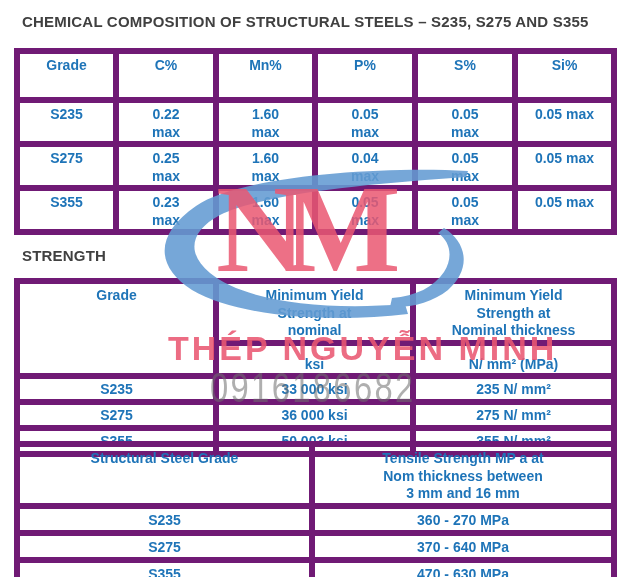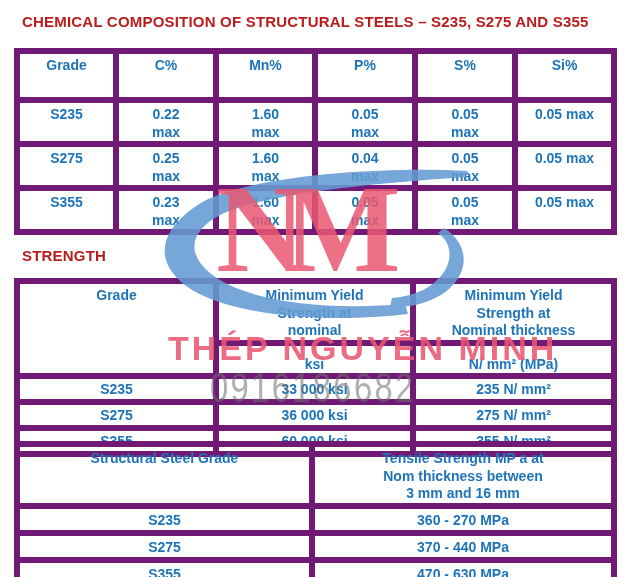--- a/index.html
+++ b/index.html
@@ -6,21 +6,21 @@
   body{
     width:624px;height:577px;
     background:#ffffff;
     position:relative;
     font-family:"Liberation Sans",sans-serif;
     overflow:hidden;
   }
   .doc-heading{
     position:absolute;
     left:22px;
-    color:#b91c1c;
+    color:#404040;
     font-weight:bold;
     font-size:15px;
     letter-spacing:0.2px;
     white-space:nowrap;
     text-align:right;
   }
   #title{top:13px;}
   #strength-heading{top:247px;}
 
   table.grid{
@@ -180,21 +180,21 @@
     <td>33 000 ksi</td>
     <td>235 N/ mm²</td>
   </tr>
   <tr class="data">
     <td>S275</td>
     <td>36 000 ksi</td>
     <td>275 N/ mm²</td>
   </tr>
   <tr class="data">
     <td>S355</td>
-    <td>60 000 ksi</td>
+    <td>50 003 ksi</td>
     <td>355 N/ mm²</td>
   </tr>
 </tbody>
   </table>
 
 <table class="grid" id="tensile-table">
   <colgroup>
     <col style="width:295px">
       <col style="width:302px">
   </colgroup>
@@ -204,21 +204,21 @@
     <td>Tensile Strength MP a at
 Nom thickness between
 3 mm and 16 mm</td>
   </tr>
   <tr class="data">
     <td>S235</td>
     <td>360 - 270 MPa</td>
   </tr>
   <tr class="data">
     <td>S275</td>
-    <td>370 - 440 MPa</td>
+    <td>370 - 640 MPa</td>
   </tr>
   <tr class="data">
     <td>S355</td>
     <td>470 - 630 MPa</td>
   </tr>
 </tbody>
   </table>
 
 <svg class="wm" id="wm-swoosh" width="624" height="577" viewBox="0 0 624 577">
   <path fill="#649cd3" d="

